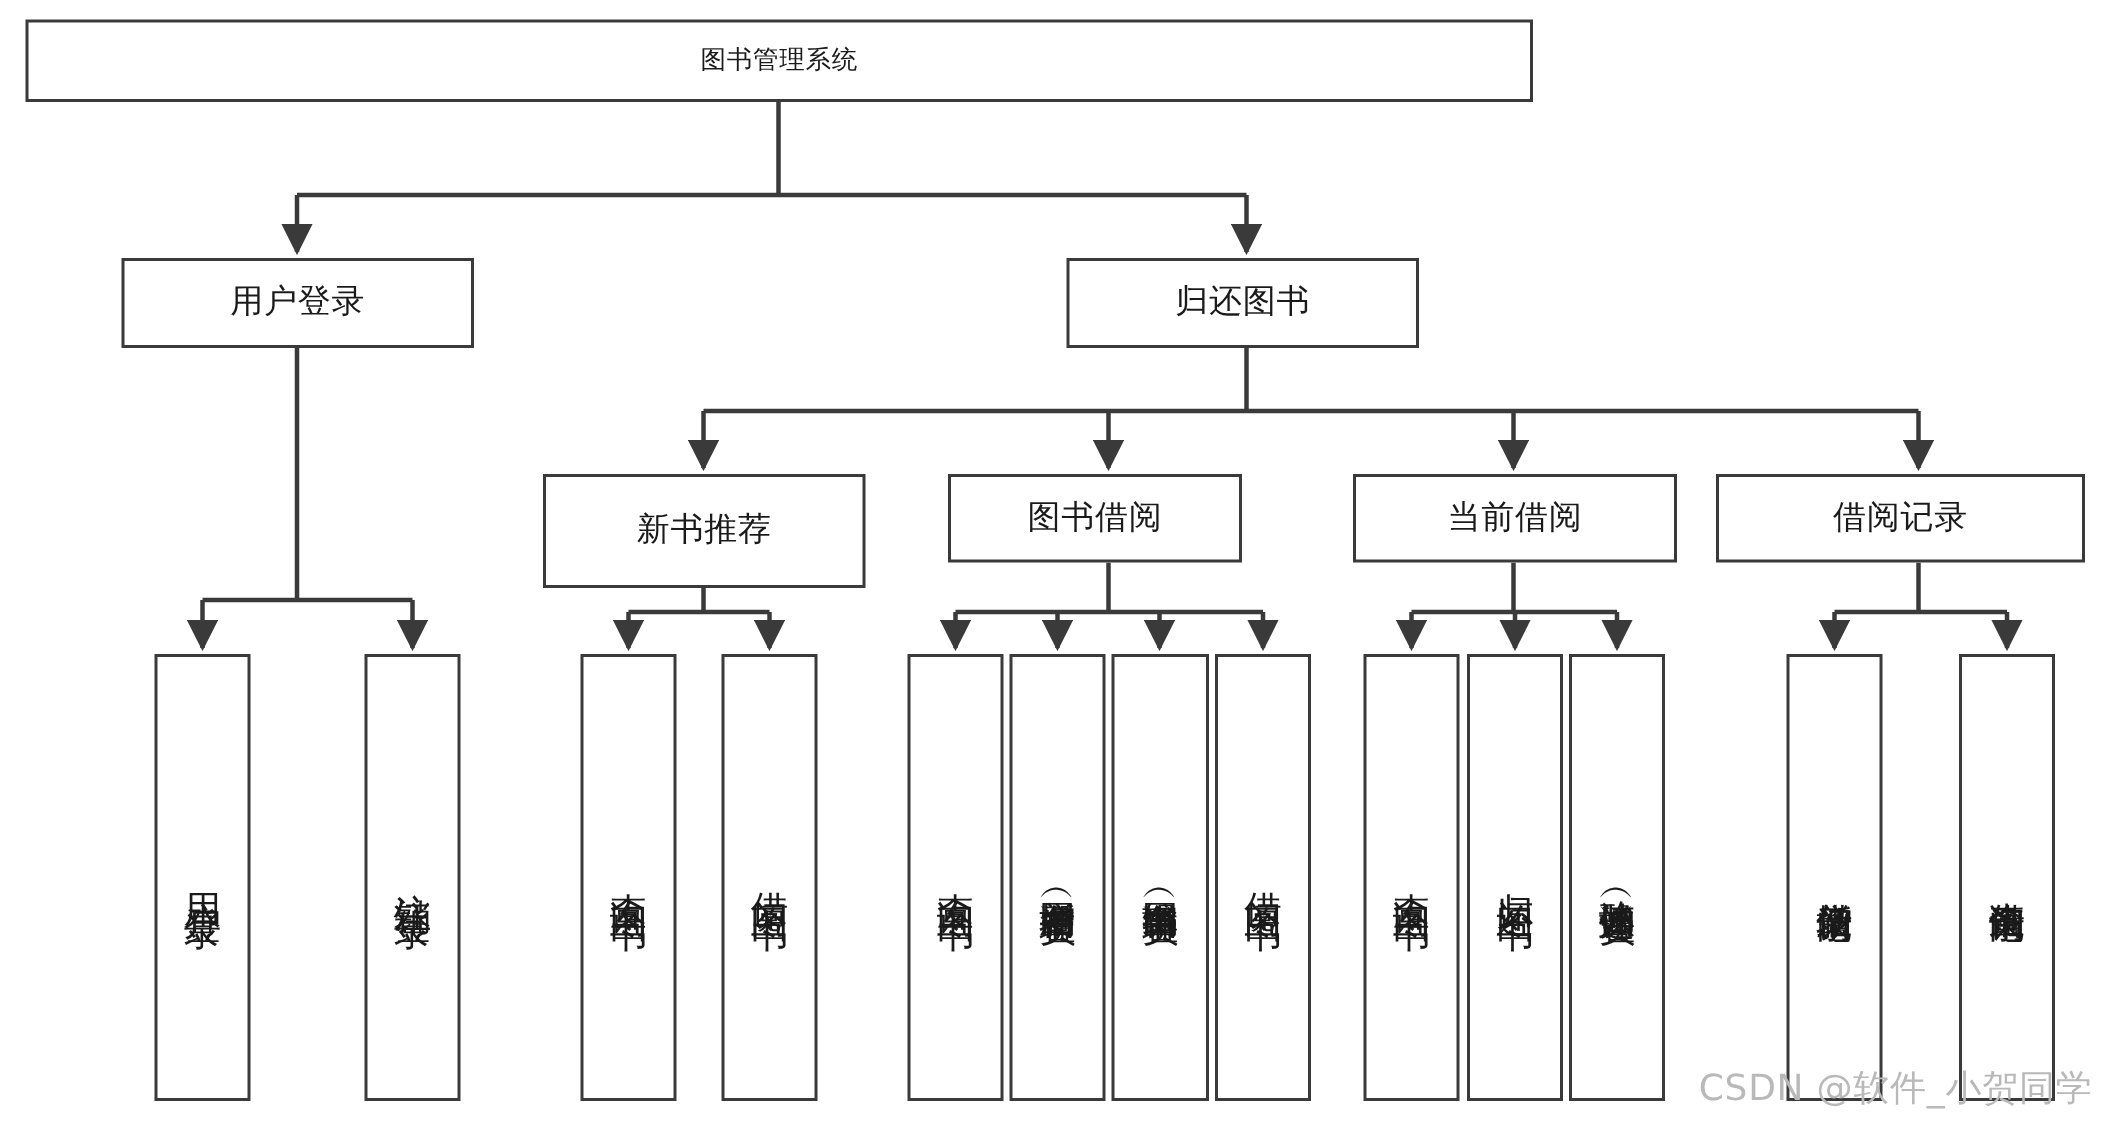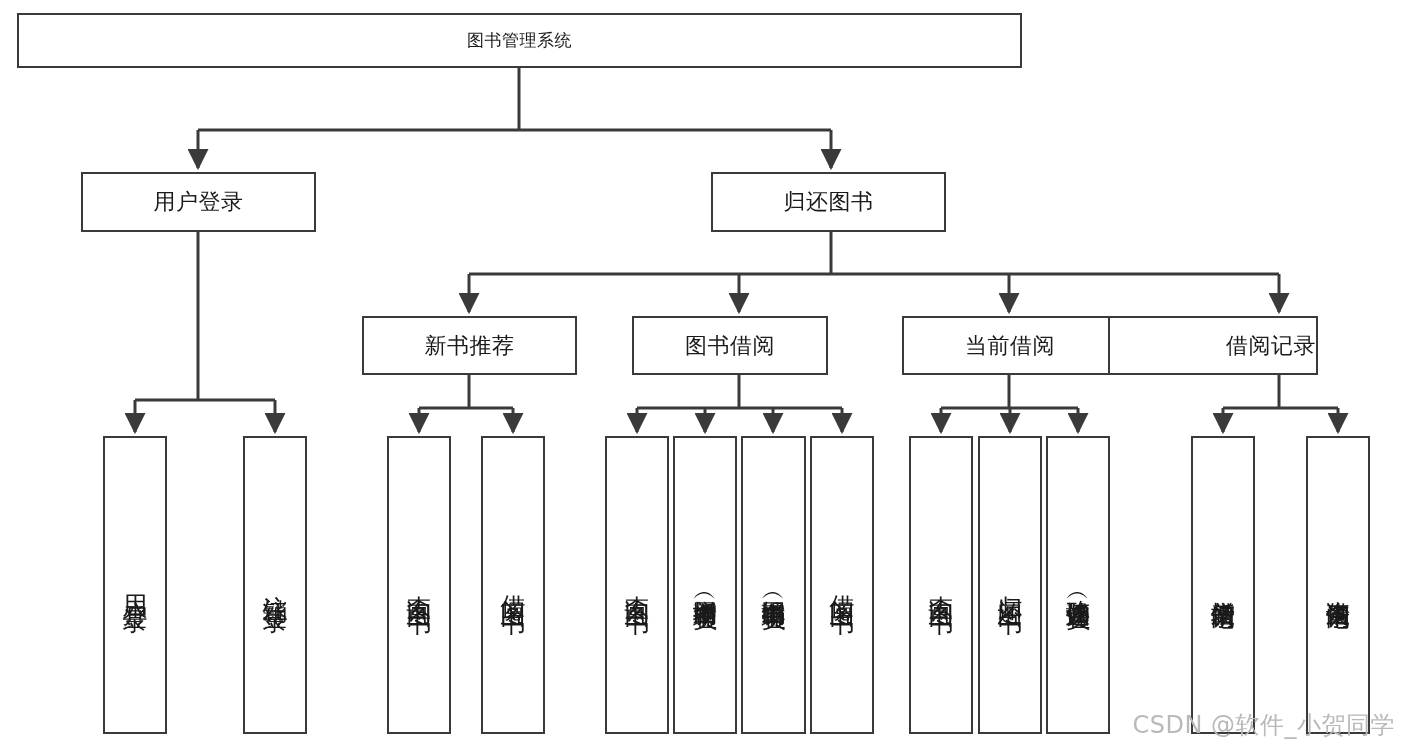--- a/index.html
+++ b/index.html
@@ -136,30 +136,30 @@
     <span class="label">图书管理系统</span>
   </div>
 
   <div class="node mid" style="left: 81px; top: 172px; width: 235px; height: 60px;">
     <span class="label">用户登录</span>
   </div>
   <div class="node mid" style="left: 711px; top: 172px; width: 235px; height: 60px;">
     <span class="label">归还图书</span>
   </div>
 
-  <div class="node mid" style="left: 362px; top: 316px; width: 215px; height: 59px;">
+  <div class="node mid" style="left: 362px; top: 316px; width: 215px; height: 76px;">
     <span class="label">新书推荐</span>
   </div>
   <div class="node mid" style="left: 632px; top: 316px; width: 196px; height: 59px;">
     <span class="label">图书借阅</span>
   </div>
   <div class="node mid" style="left: 902px; top: 316px; width: 216px; height: 59px;">
     <span class="label">当前借阅</span>
   </div>
-  <div class="node mid" style="left: 1108px; top: 316px; width: 210px; height: 59px; justify-content: flex-end;">
+  <div class="node mid" style="left: 1144px; top: 316px; width: 246px; height: 59px;">
     <span class="label">借阅记录</span>
   </div>
 
   <div class="node leaf" style="left: 103px; top: 436px; width: 64px; height: 298px;">
     <span class="label">用户登录</span>
   </div>
   <div class="node leaf" style="left: 243px; top: 436px; width: 64px; height: 298px;">
     <span class="label">注销登录</span>
   </div>
   <div class="node leaf" style="left: 387px; top: 436px; width: 64px; height: 298px;">

